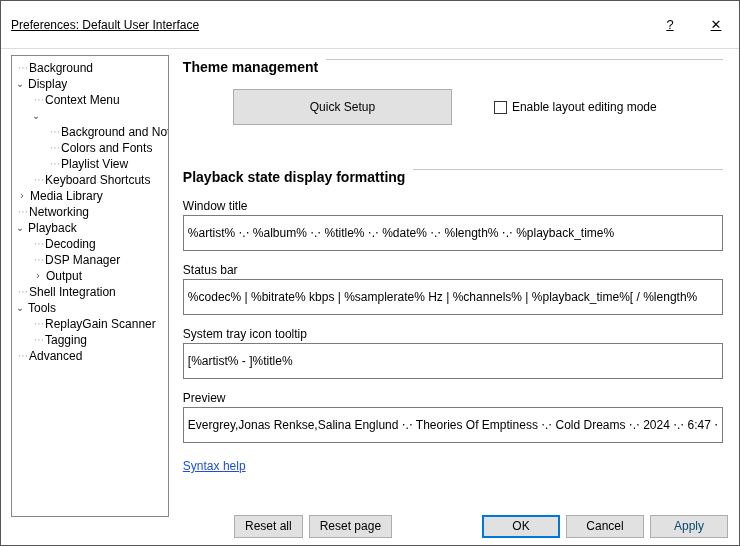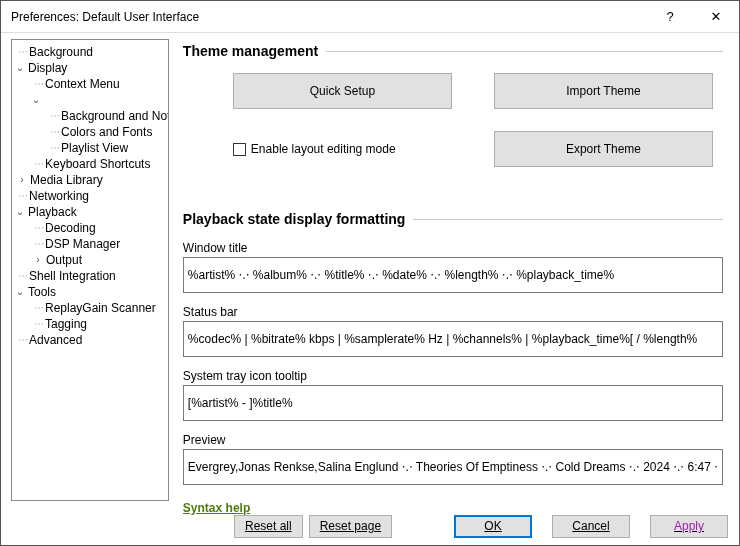--- a/index.html
+++ b/index.html
@@ -8,25 +8,26 @@
     font-family: 'Segoe UI', Tahoma, sans-serif;
     font-size: 12px;
     background: #fff;
     color: #000;
     width: 740px;
     height: 546px;
     overflow: hidden;
     border: 1px solid #555;
   }
   .titlebar {
-    height: 32px;
+    height: 48px;
     display: flex;
     align-items: center;
     padding: 0 0 0 10px;
     border-bottom: 1px solid #ddd;
+    text-decoration: underline;
   }
   .titlebar .title { flex: 1; font-size: 12px; }
   .titlebar .btn {
     width: 46px;
     height: 32px;
     display: flex;
     align-items: center;
     justify-content: center;
     font-size: 13px;
     color: #000;
@@ -72,21 +73,20 @@
   }
   .main {
     flex: 1;
     padding: 10px 16px 0 14px;
     position: relative;
   }
   .group-title {
     font-weight: 700;
     font-size: 14px;
     display: flex;
-    align-items: center;
     gap: 8px;
     margin-bottom: 14px;
   }
   .group-title::after {
     content: "";
     flex: 1;
     height: 1px;
     background: #c8c8c8;
   }
   .theme-grid {
@@ -132,55 +132,53 @@
     border: 1px solid #7a7a7a;
     padding: 17px 4px;
     font-size: 12px;
     background: #fff;
     overflow: hidden;
     white-space: nowrap;
     display: flex;
     align-items: center;
   }
   .link {
-    color: #4d7c0f;
+    color: #1d4ed8;
     text-decoration: underline;
     cursor: default;
     display: inline-block;
     margin-top: 4px;
-    font-weight: bold;
   }
   .footer {
     position: absolute;
     left: 10px;
     right: 12px;
     bottom: 6px;
     height: 28px;
     display: flex;
     align-items: center;
-    text-decoration: underline;
   }
   .footer-left { display: flex; gap: 6px; }
-  .footer-right { margin-left: auto; display: flex; gap: 20px; }
+  .footer-right { margin-left: auto; display: flex; gap: 6px; }
   .dlg-btn {
     min-width: 78px;
     height: 23px;
     background: #e1e1e1;
     border: 1px solid #adadad;
     font-size: 12px;
     padding: 0 10px;
     cursor: default;
   }
   .dlg-btn.small { min-width: 0; }
   .dlg-btn.primary {
     border: 2px solid #0078d7;
     background: #e1e1e1;
   }
   .dlg-btn.disabled {
-    color: #a21caf;
+    color: #0c4a6e;
   }
 </style>
 </head>
 <body>
 
 <div class="titlebar">
   <span class="title">Preferences: Default User Interface</span>
   <div class="btn">?</div>
   <div class="btn">✕</div>
 </div>
@@ -266,26 +264,24 @@
   </div>
 
   <div class="main">
 
     <div class="group-title">
       <span>Theme management</span>
     </div>
 
     <div class="theme-grid">
       <button class="theme-btn">Quick Setup</button>
-      <button class="theme-btn">Import Theme</button>
       <div class="checkbox-row">
         <span class="checkbox-box"></span>
         <span>Enable layout editing mode</span>
       </div>
-      <button class="theme-btn">Export Theme</button>
     </div>
 
     <div style="height:18px"></div>
 
     <div class="group-title">
       <span>Playback state display formatting</span>
     </div>
 
     <div class="field-block">
       <div class="field-label">Window title</div>

